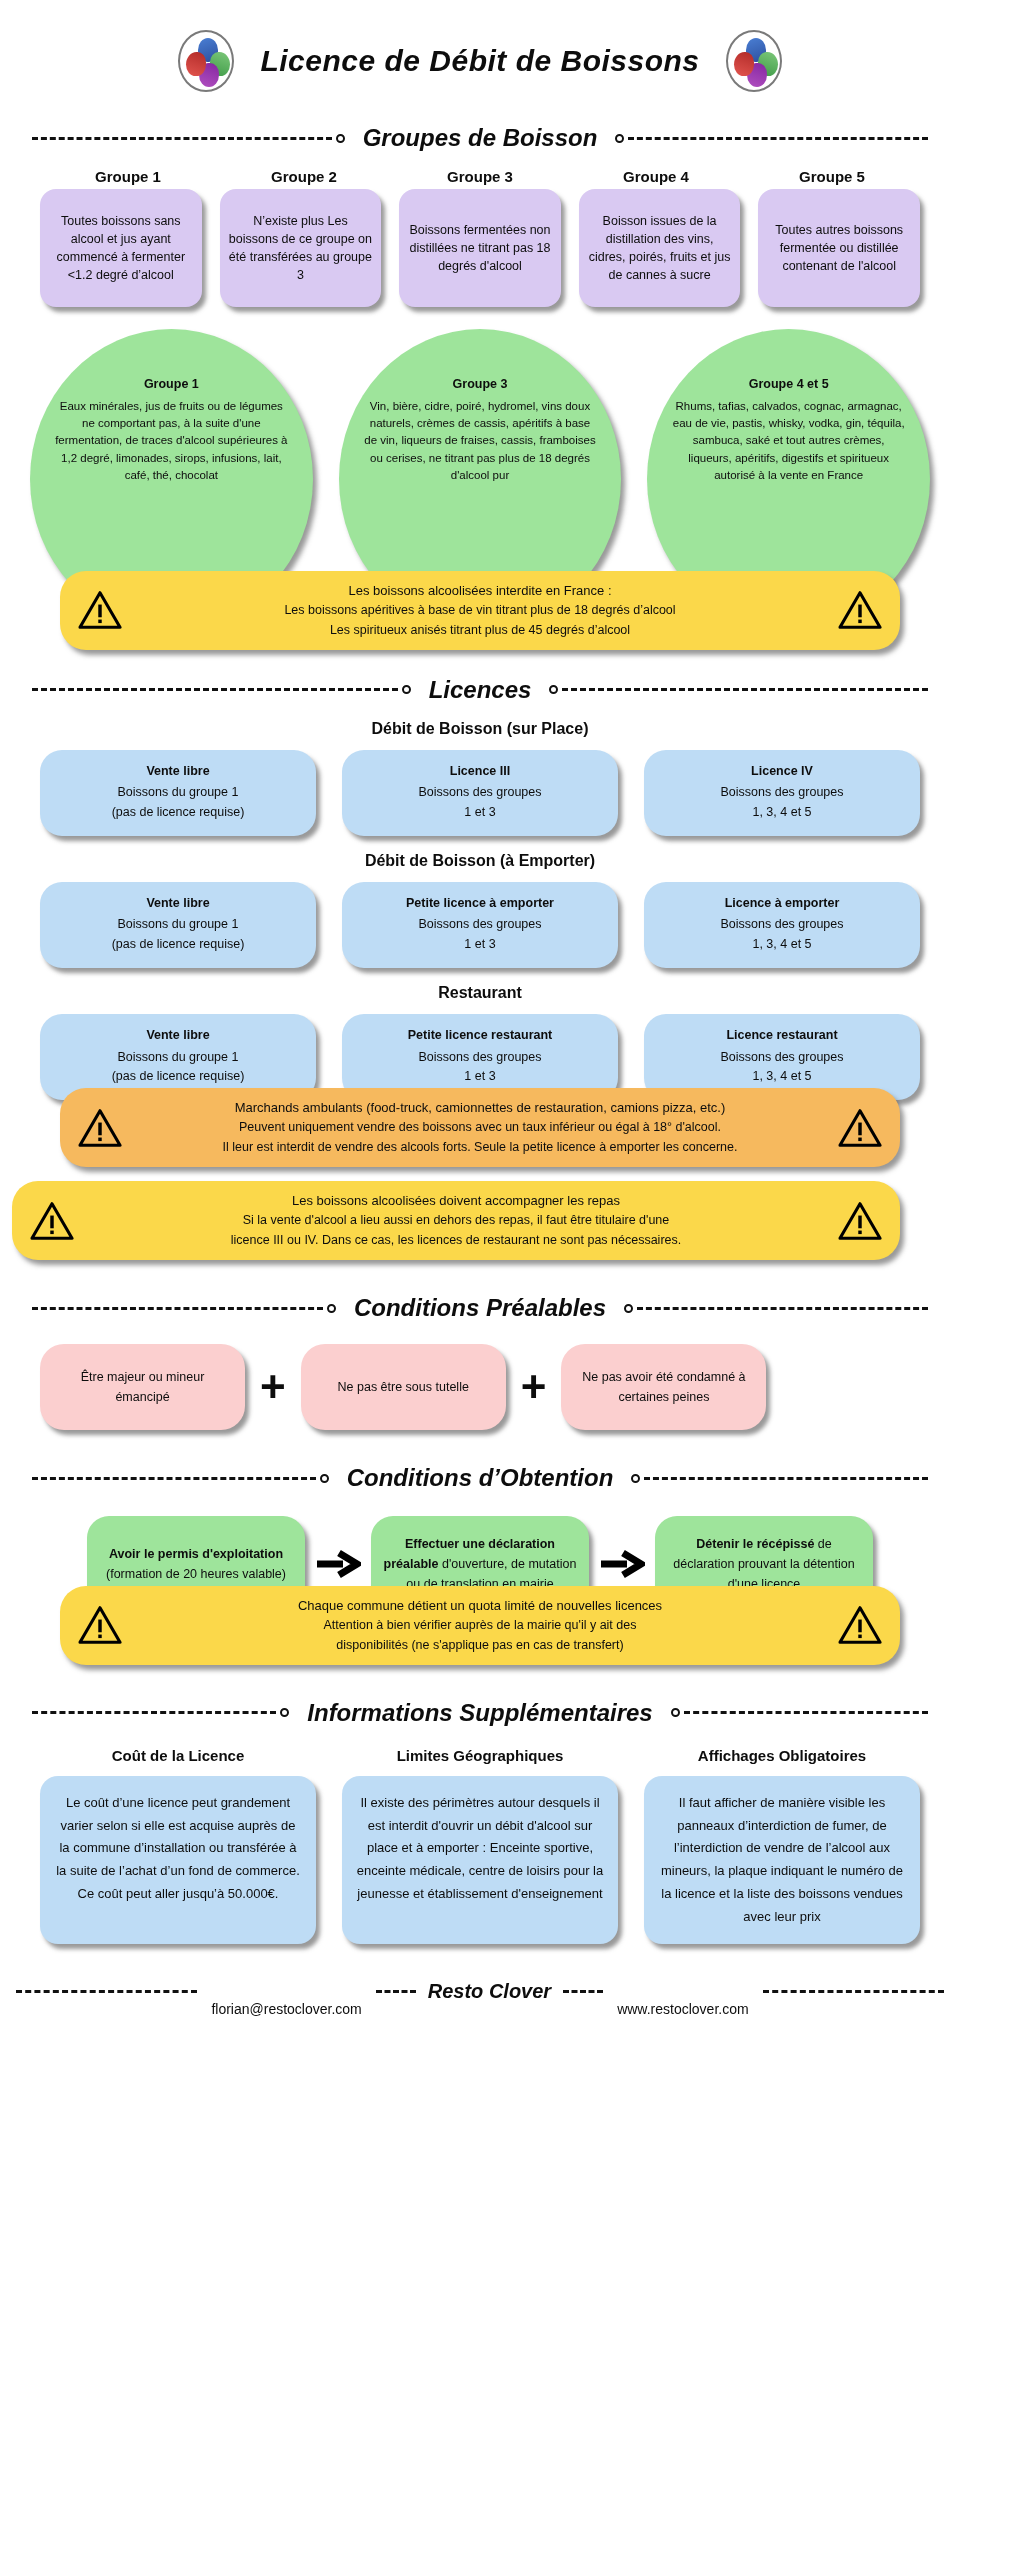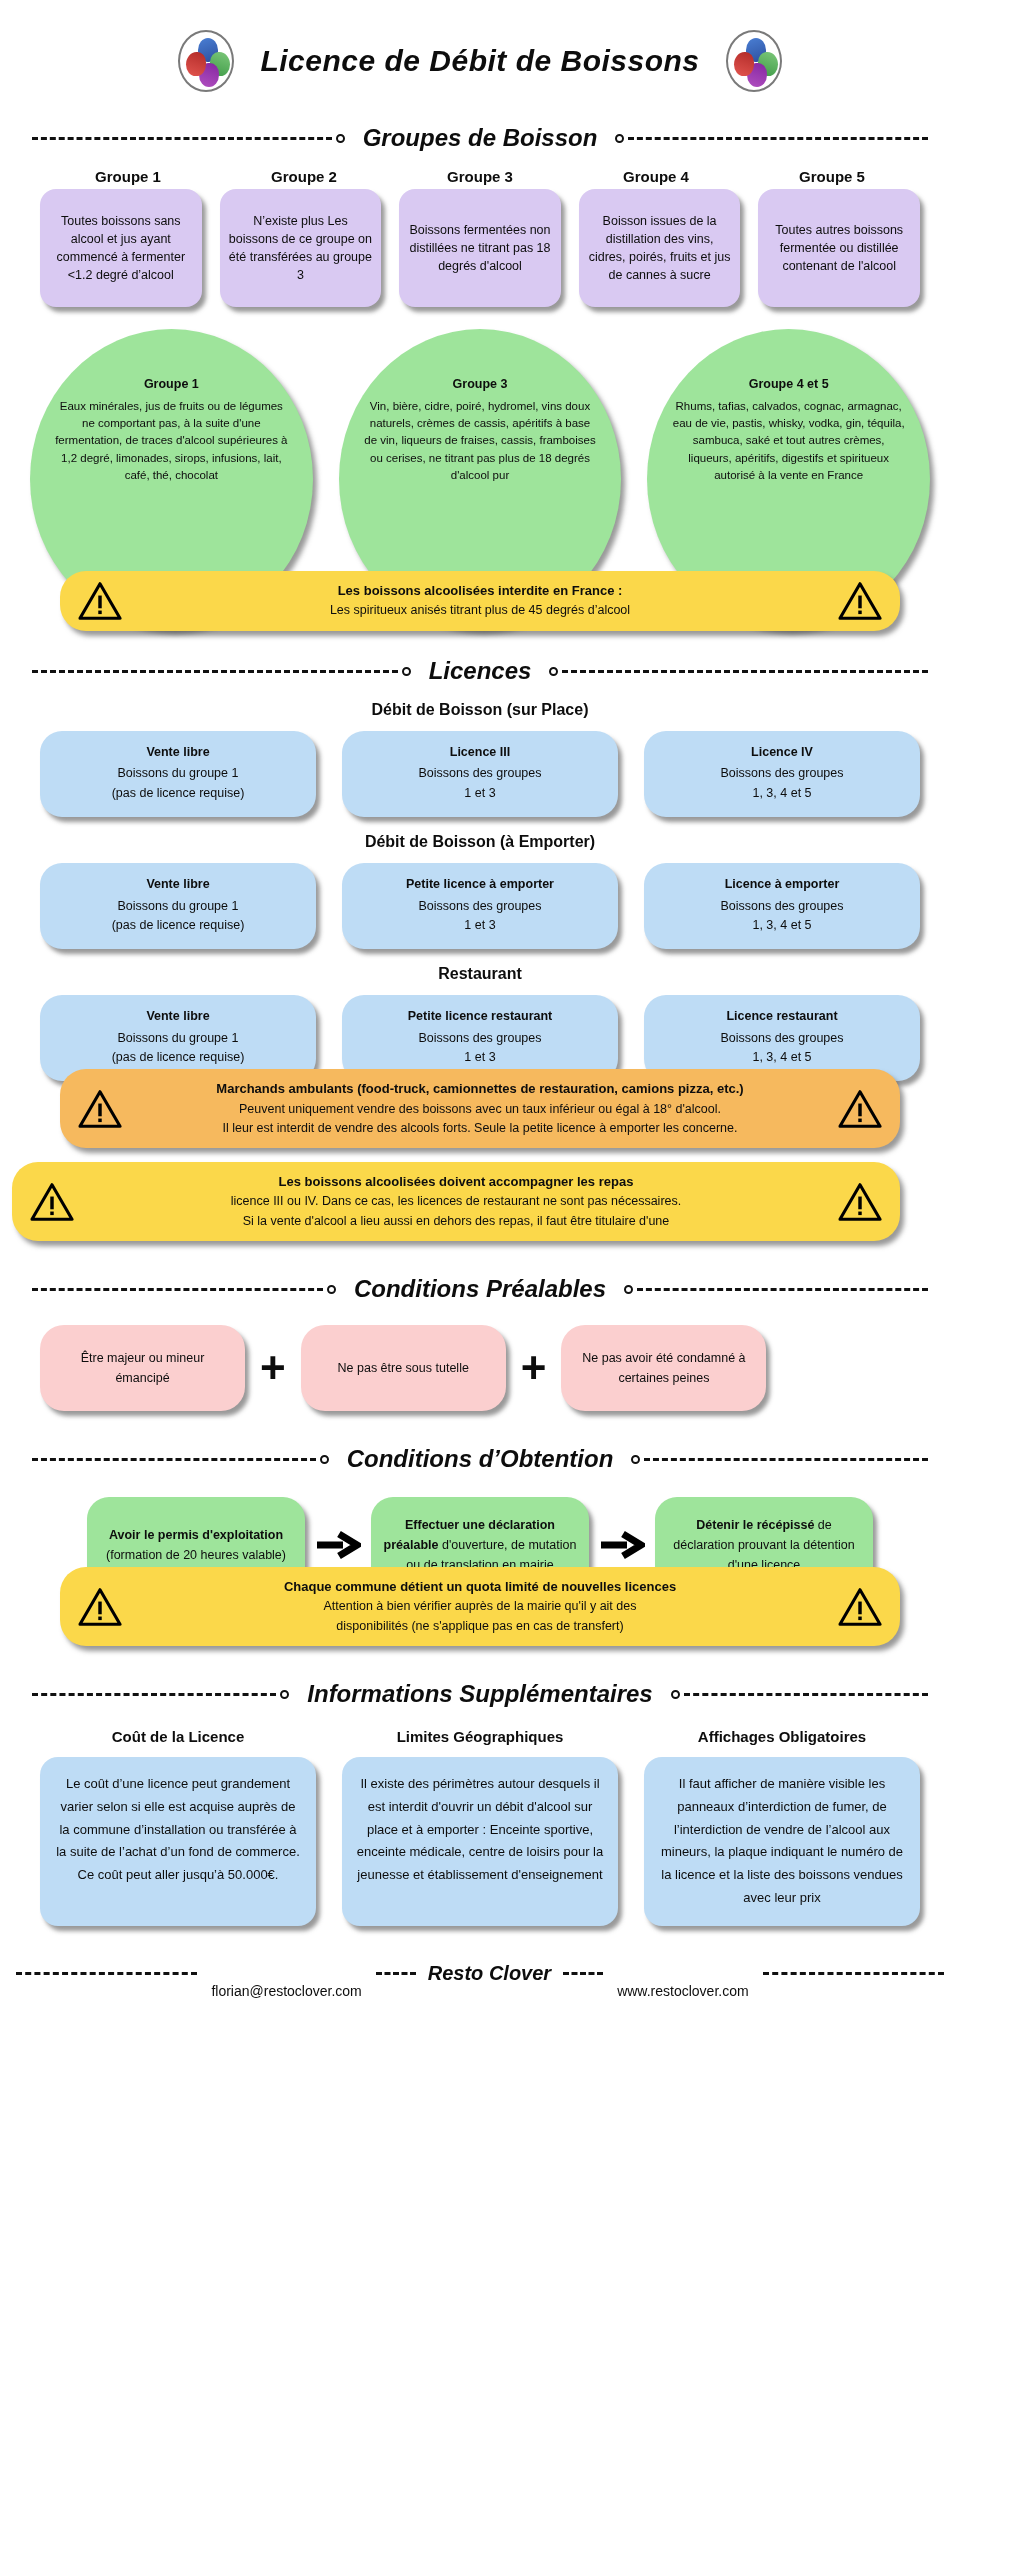--- a/index.html
+++ b/index.html
@@ -155,21 +155,21 @@
     display: flex;
     align-items: center;
     gap: 12px;
     padding: 10px 18px;
     position: relative;
   }
   .banner.yellow { background: #fbd84a; }
   .banner.orange { background: #f5b košice; }
   .banner.orange { background: #f6b95e; }
   .banner .wtext { flex: 1 1 auto; text-align: center; font-size: 12.5px; line-height: 1.55; }
-  .banner .wtext .bline { font-weight: bold; font-size: 13px; }
+  .banner .wtext .bline { font-weight: normal; font-size: 13px; }
   .warn-ico { flex: 0 0 auto; width: 44px; height: 40px; }
 
   .banner-wrap { padding: 0 60px; margin-top: -58px; position: relative; z-index: 5; }
   .banner-wrap.plain { margin-top: 14px; padding-left: 12px; }
 
   
   .lic-row {
     display: flex;
     justify-content: space-between;
     gap: 26px;
@@ -343,20 +343,21 @@
 
   <div class="banner-wrap">
     <div class="banner yellow">
       <svg class="warn-ico" viewBox="0 0 48 44">
         <path d="M24 3 L46 41 L2 41 Z" fill="none" stroke="#000" stroke-width="3.4" stroke-linejoin="round"></path>
         <rect x="22.1" y="16" width="3.8" height="14" fill="#000"></rect>
         <rect x="22.1" y="32.5" width="3.8" height="3.9" fill="#000"></rect>
       </svg>
       <div class="wtext">
         <div class="bline">Les boissons alcoolisées interdite  en France :</div>
+        <div>Les boissons apéritives à base de vin titrant plus de 18 degrés d’alcool</div>
         <div>Les spiritueux anisés titrant plus de 45 degrés d’alcool</div>
       </div>
       <svg class="warn-ico" viewBox="0 0 48 44">
         <path d="M24 3 L46 41 L2 41 Z" fill="none" stroke="#000" stroke-width="3.4" stroke-linejoin="round"></path>
         <rect x="22.1" y="16" width="3.8" height="14" fill="#000"></rect>
         <rect x="22.1" y="32.5" width="3.8" height="3.9" fill="#000"></rect>
       </svg>
     </div>
   </div>
 
@@ -451,22 +452,22 @@
 
   <div class="banner-wrap plain">
     <div class="banner yellow">
       <svg class="warn-ico" viewBox="0 0 48 44">
         <path d="M24 3 L46 41 L2 41 Z" fill="none" stroke="#000" stroke-width="3.4" stroke-linejoin="round"></path>
         <rect x="22.1" y="16" width="3.8" height="14" fill="#000"></rect>
         <rect x="22.1" y="32.5" width="3.8" height="3.9" fill="#000"></rect>
       </svg>
       <div class="wtext">
         <div class="bline">Les boissons alcoolisées doivent accompagner les repas</div>
+        <div>Si la vente d'alcool a lieu aussi en dehors des repas, il faut être titulaire d'une</div>
         <div>licence III ou IV. Dans ce cas, les licences de restaurant ne sont pas nécessaires.</div>
-        <div>Si la vente d'alcool a lieu aussi en dehors des repas, il faut être titulaire d'une</div>
       </div>
       <svg class="warn-ico" viewBox="0 0 48 44">
         <path d="M24 3 L46 41 L2 41 Z" fill="none" stroke="#000" stroke-width="3.4" stroke-linejoin="round"></path>
         <rect x="22.1" y="16" width="3.8" height="14" fill="#000"></rect>
         <rect x="22.1" y="32.5" width="3.8" height="3.9" fill="#000"></rect>
       </svg>
     </div>
   </div>
 
   <div class="section-head" style="margin-top:34px;">

